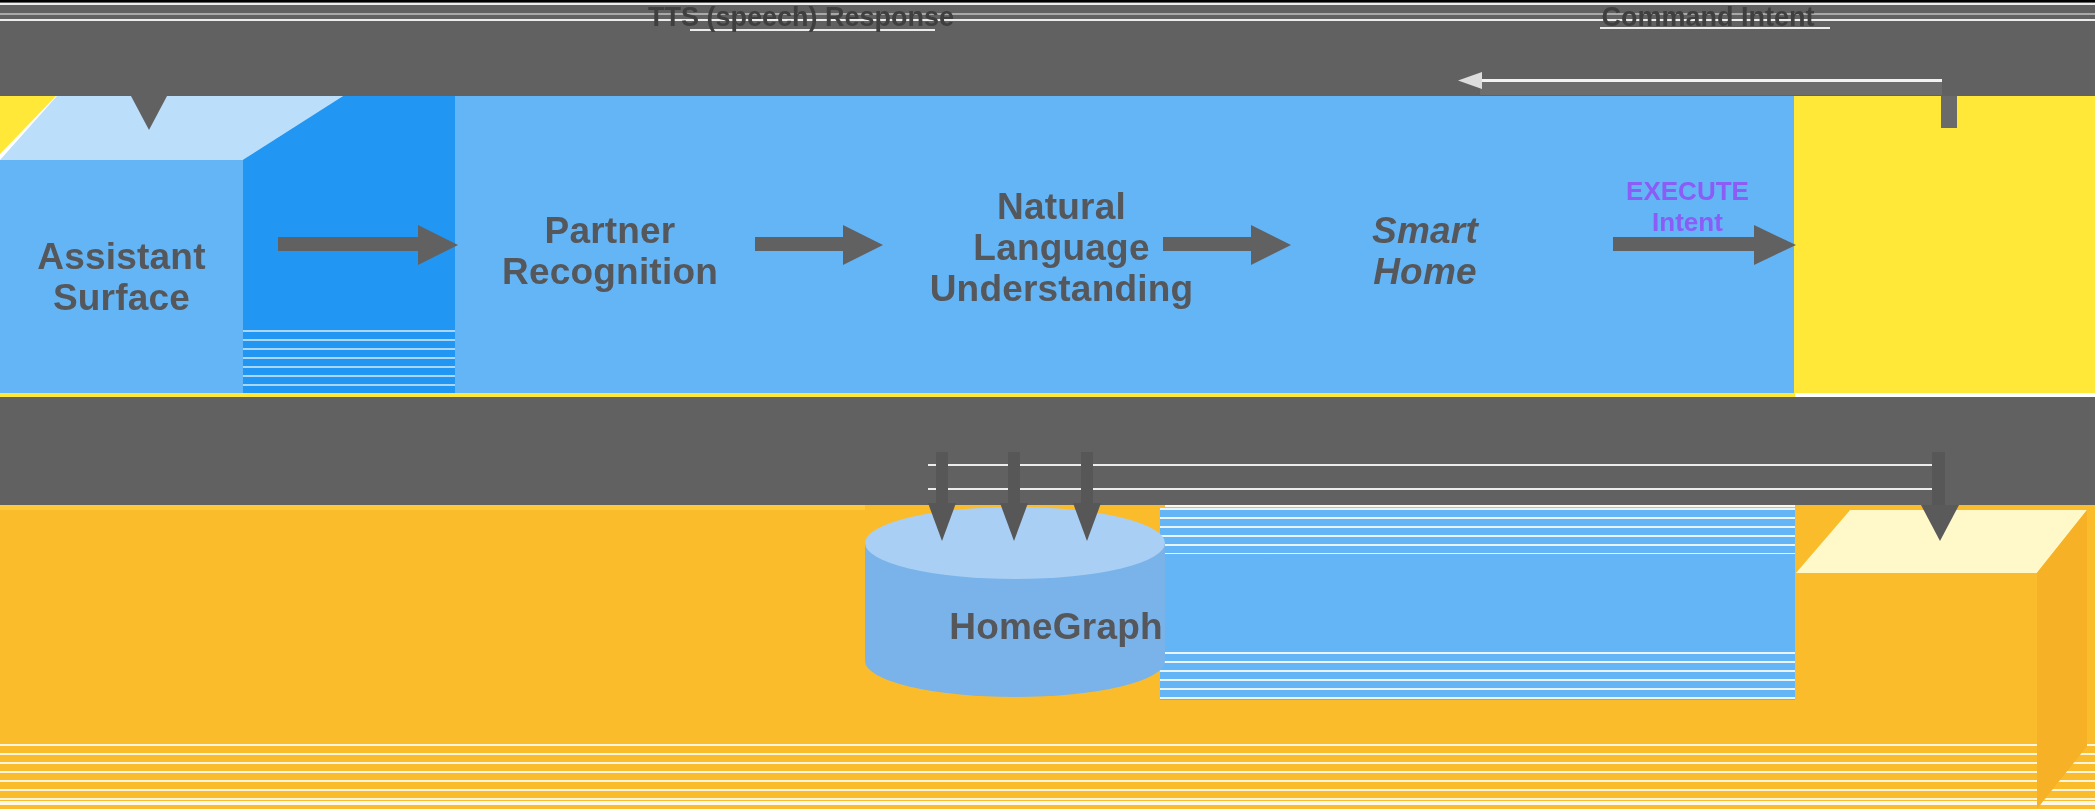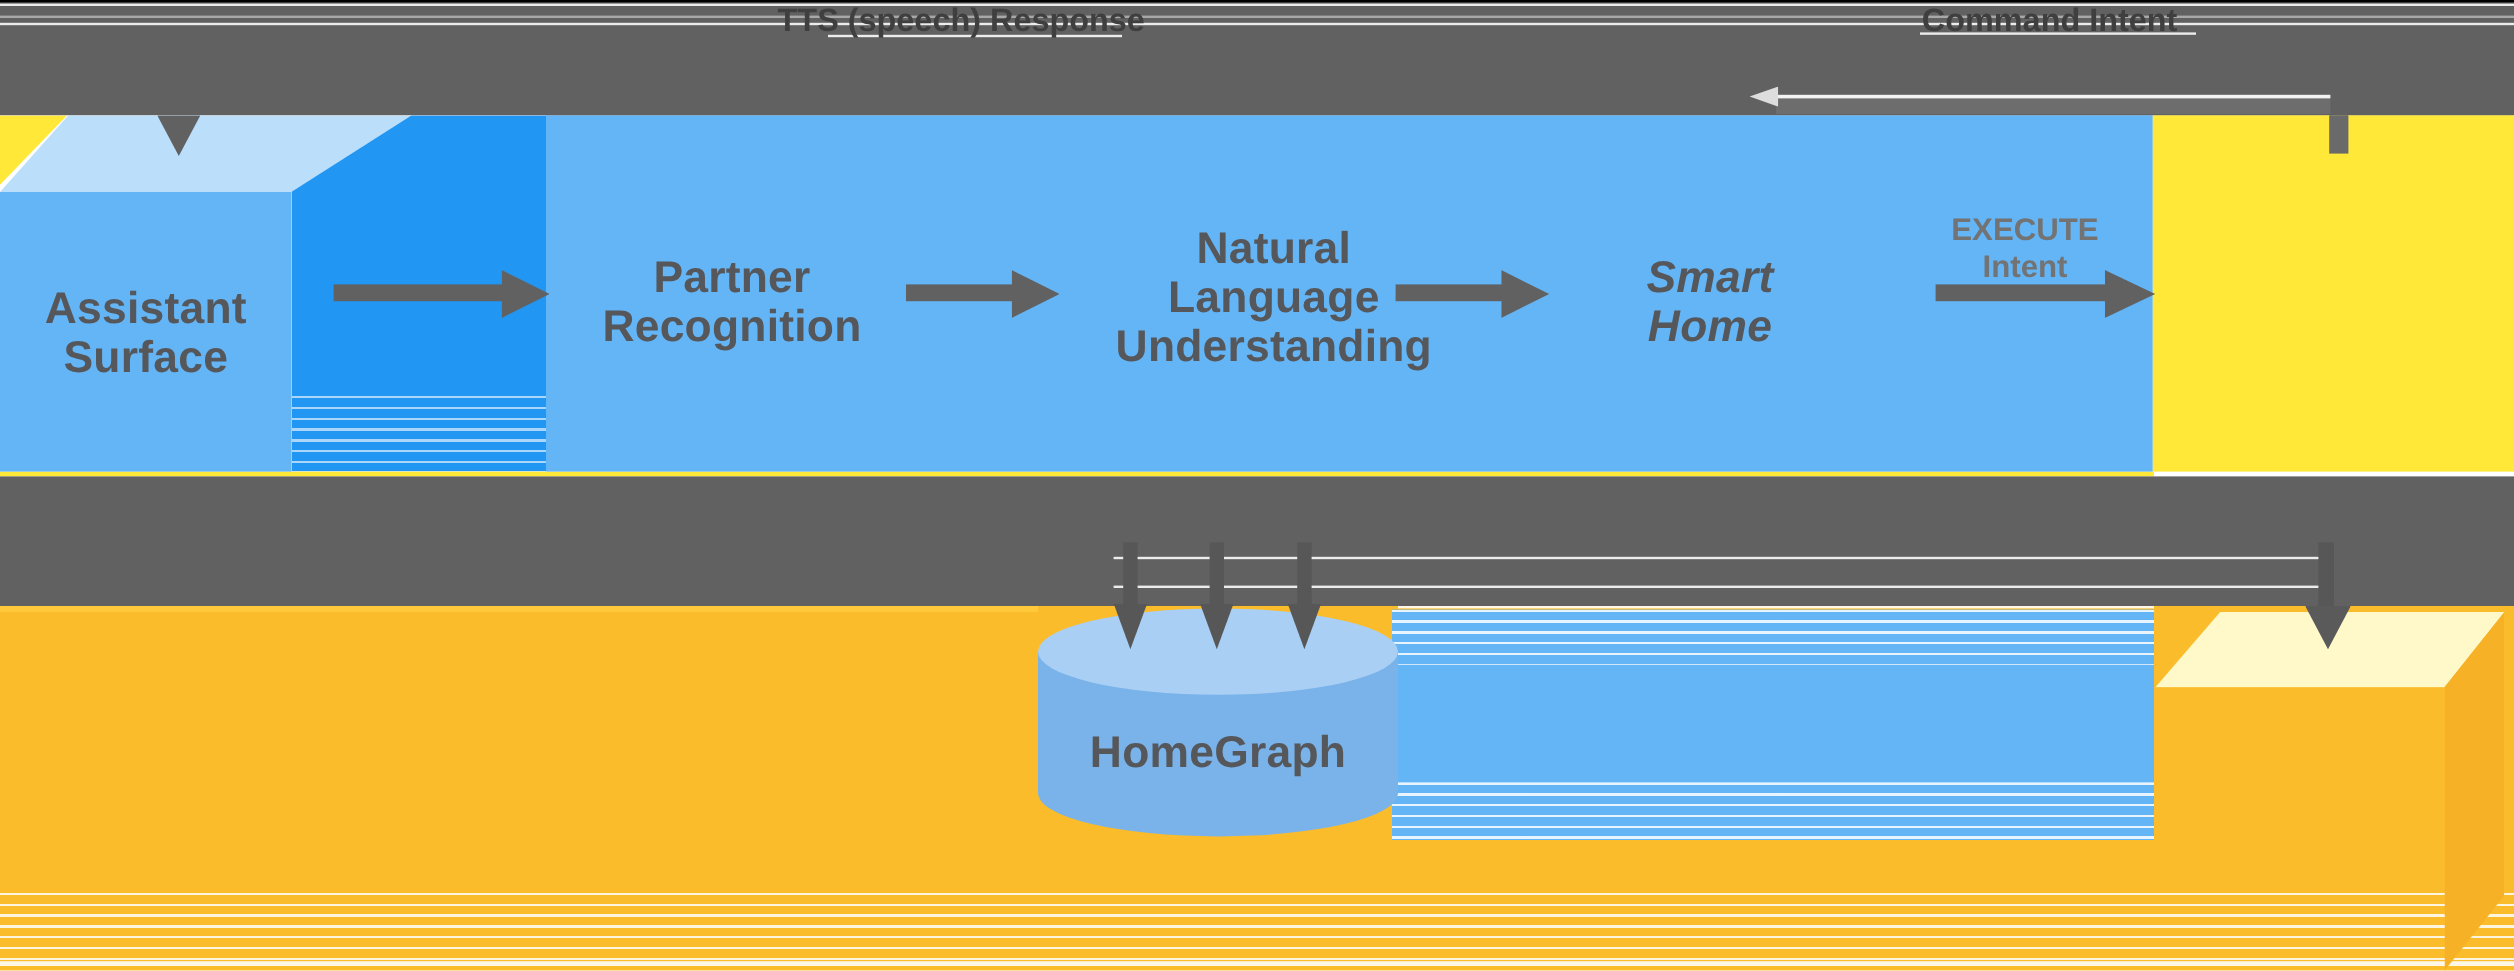--- a/index.html
+++ b/index.html
@@ -26,21 +26,21 @@
   .node-label{
     color:#56575A;font-weight:700;font-size:37px;line-height:41px;
     text-align:center;white-space:pre-line;letter-spacing:.2px;
   }
   .flex-center{display:flex;align-items:center;justify-content:center;}
   .band-label{
     color:#3F3F3F;font-weight:700;font-size:27px;line-height:30px;
     text-align:center;white-space:pre-line;
   }
   .edge-label{
-    color:#737373;font-weight:700;font-size:26px;line-height:31px;
+    color:#8b5cf6;font-weight:700;font-size:26px;line-height:31px;
     text-align:center;white-space:pre-line;
   }
   
   .tri-right{clip-path:polygon(0 0,100% 50%,0 100%);}
   .tri-down{clip-path:polygon(0 0,100% 0,50% 100%);}
   .tri-left{clip-path:polygon(100% 0,0 50%,100% 100%);}
   .wedge{clip-path:polygon(0 0,100% 0,0 100%);}
   .cube-topface{clip-path:polygon(0% 100%,16.6% 0%,100% 0%,70.8% 100%);}
   .cube-sideface{clip-path:polygon(0 21.5%,47.2% 0,100% 0,100% 100%,0 100%);}
   .iot-topface{clip-path:polygon(18.6% 0,100% 0,82.8% 100%,0 100%);}
@@ -61,21 +61,21 @@
   <div class="abs stripes-white" style="left:0;top:744px;width:2095px;height:58px;"></div>
   <div class="abs whiteline" style="left:0;top:801px;width:2095px;height:4px;"></div>
 
   <div class="abs blue" style="left:1160px;top:508px;width:635px;height:192px;"></div>
   <div class="abs stripes-white" style="left:1160px;top:508px;width:635px;height:46px;"></div>
   <div class="abs stripes-white" style="left:1160px;top:652px;width:635px;height:48px;"></div>
 
   <div class="abs cylbody ellipse" style="left:865px;top:625px;width:300px;height:72px;"></div>
   <div class="abs cylbody" style="left:865px;top:543px;width:300px;height:118px;"></div>
   <div class="abs cyltop ellipse" style="left:865px;top:507px;width:300px;height:72px;"></div>
-  <div class="abs node-label" style="left:865px;top:606px;width:300px;">HomeGraph</div>
+  <div class="abs node-label" style="left:865px;top:606px;width:300px;padding-left:41px;">HomeGraph</div>
 
   <div class="abs iottop iot-topface" style="left:1796px;top:510px;width:291px;height:63px;"></div>
   <div class="abs iotside iot-sideface" style="left:2037px;top:510px;width:50px;height:299px;"></div>
 
   <div class="abs pyellow" style="left:0;top:393px;width:1795px;height:4px;"></div>
   <div class="abs band" style="left:0;top:397px;width:2095px;height:108px;"></div>
   <div class="abs" style="left:0;top:505px;width:865px;height:5px;background:#FFC93B;"></div>
   <div class="abs whiteline" style="left:1165px;top:505px;width:630px;height:2px;"></div>
 
   <div class="abs whiteline" style="left:928px;top:464px;width:1012px;height:2px;"></div>

